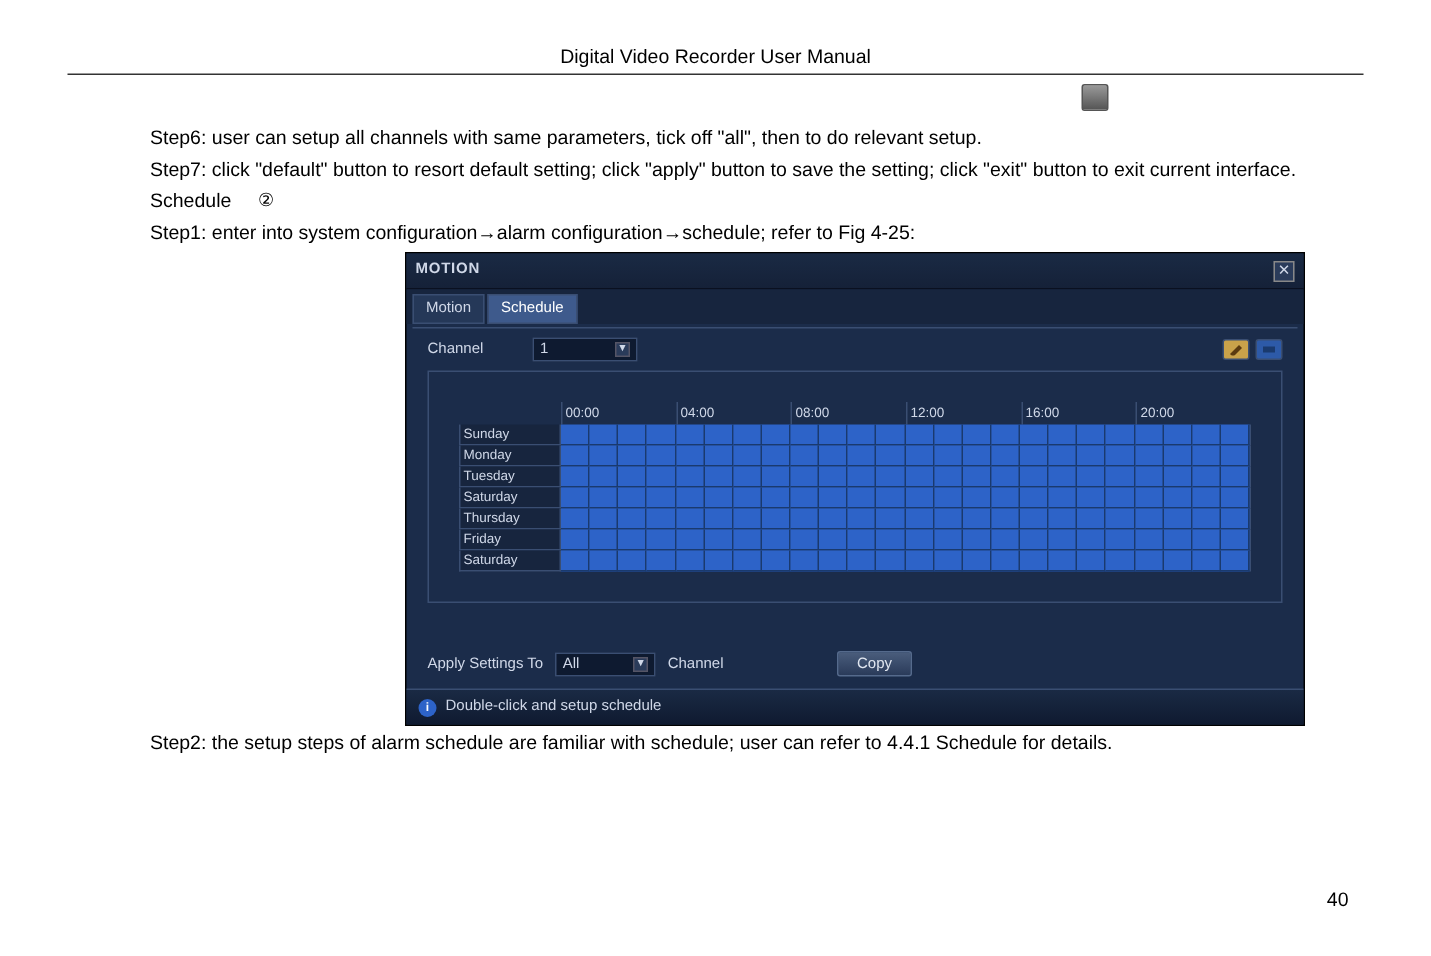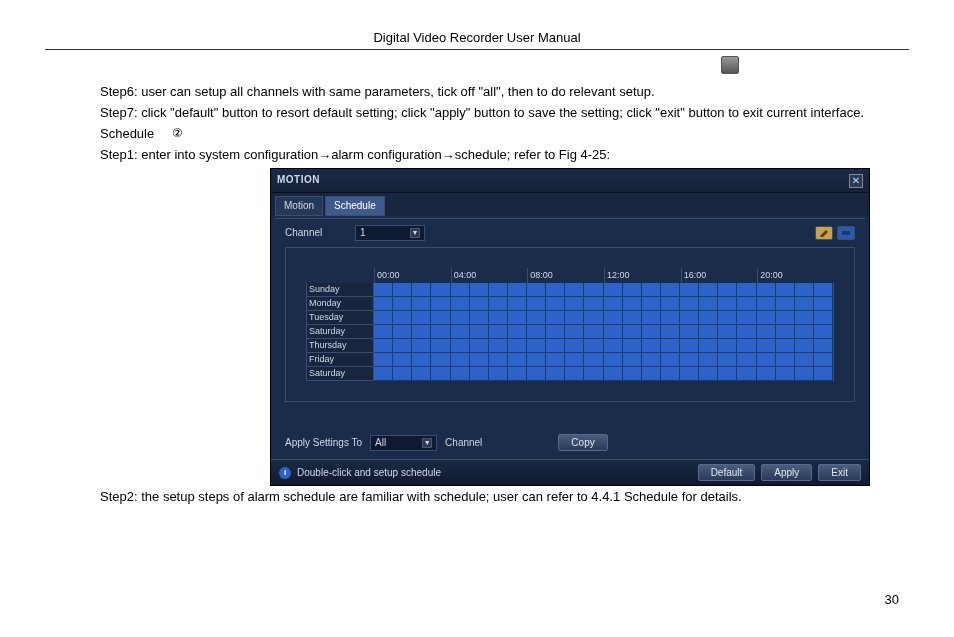--- a/index.html
+++ b/index.html
@@ -454,25 +454,20 @@
             <span class="arrow">▼</span>
           </div>
           <span>Channel</span>
           <span style="width:60px"></span>
           <button class="mw-btn">Copy</button>
         </div>
       </div>
       <div class="mw-footer">
         <span class="info-icon">i</span>
         <span class="hint">Double-click and setup schedule</span>
-        <div class="mw-footer-btns">
-          <button class="mw-btn">Default</button>
-          <button class="mw-btn">Apply</button>
-          <button class="mw-btn">Exit</button>
-        </div>
       </div>
     </div>
   </div>
 
   <p>Step2: the setup steps of alarm schedule are familiar with schedule; user can refer to 4.4.1 Schedule for details.</p>
 </div>
 
-<div class="page-no">30</div>
+<div class="page-no">40</div>
 
 </body></html>

